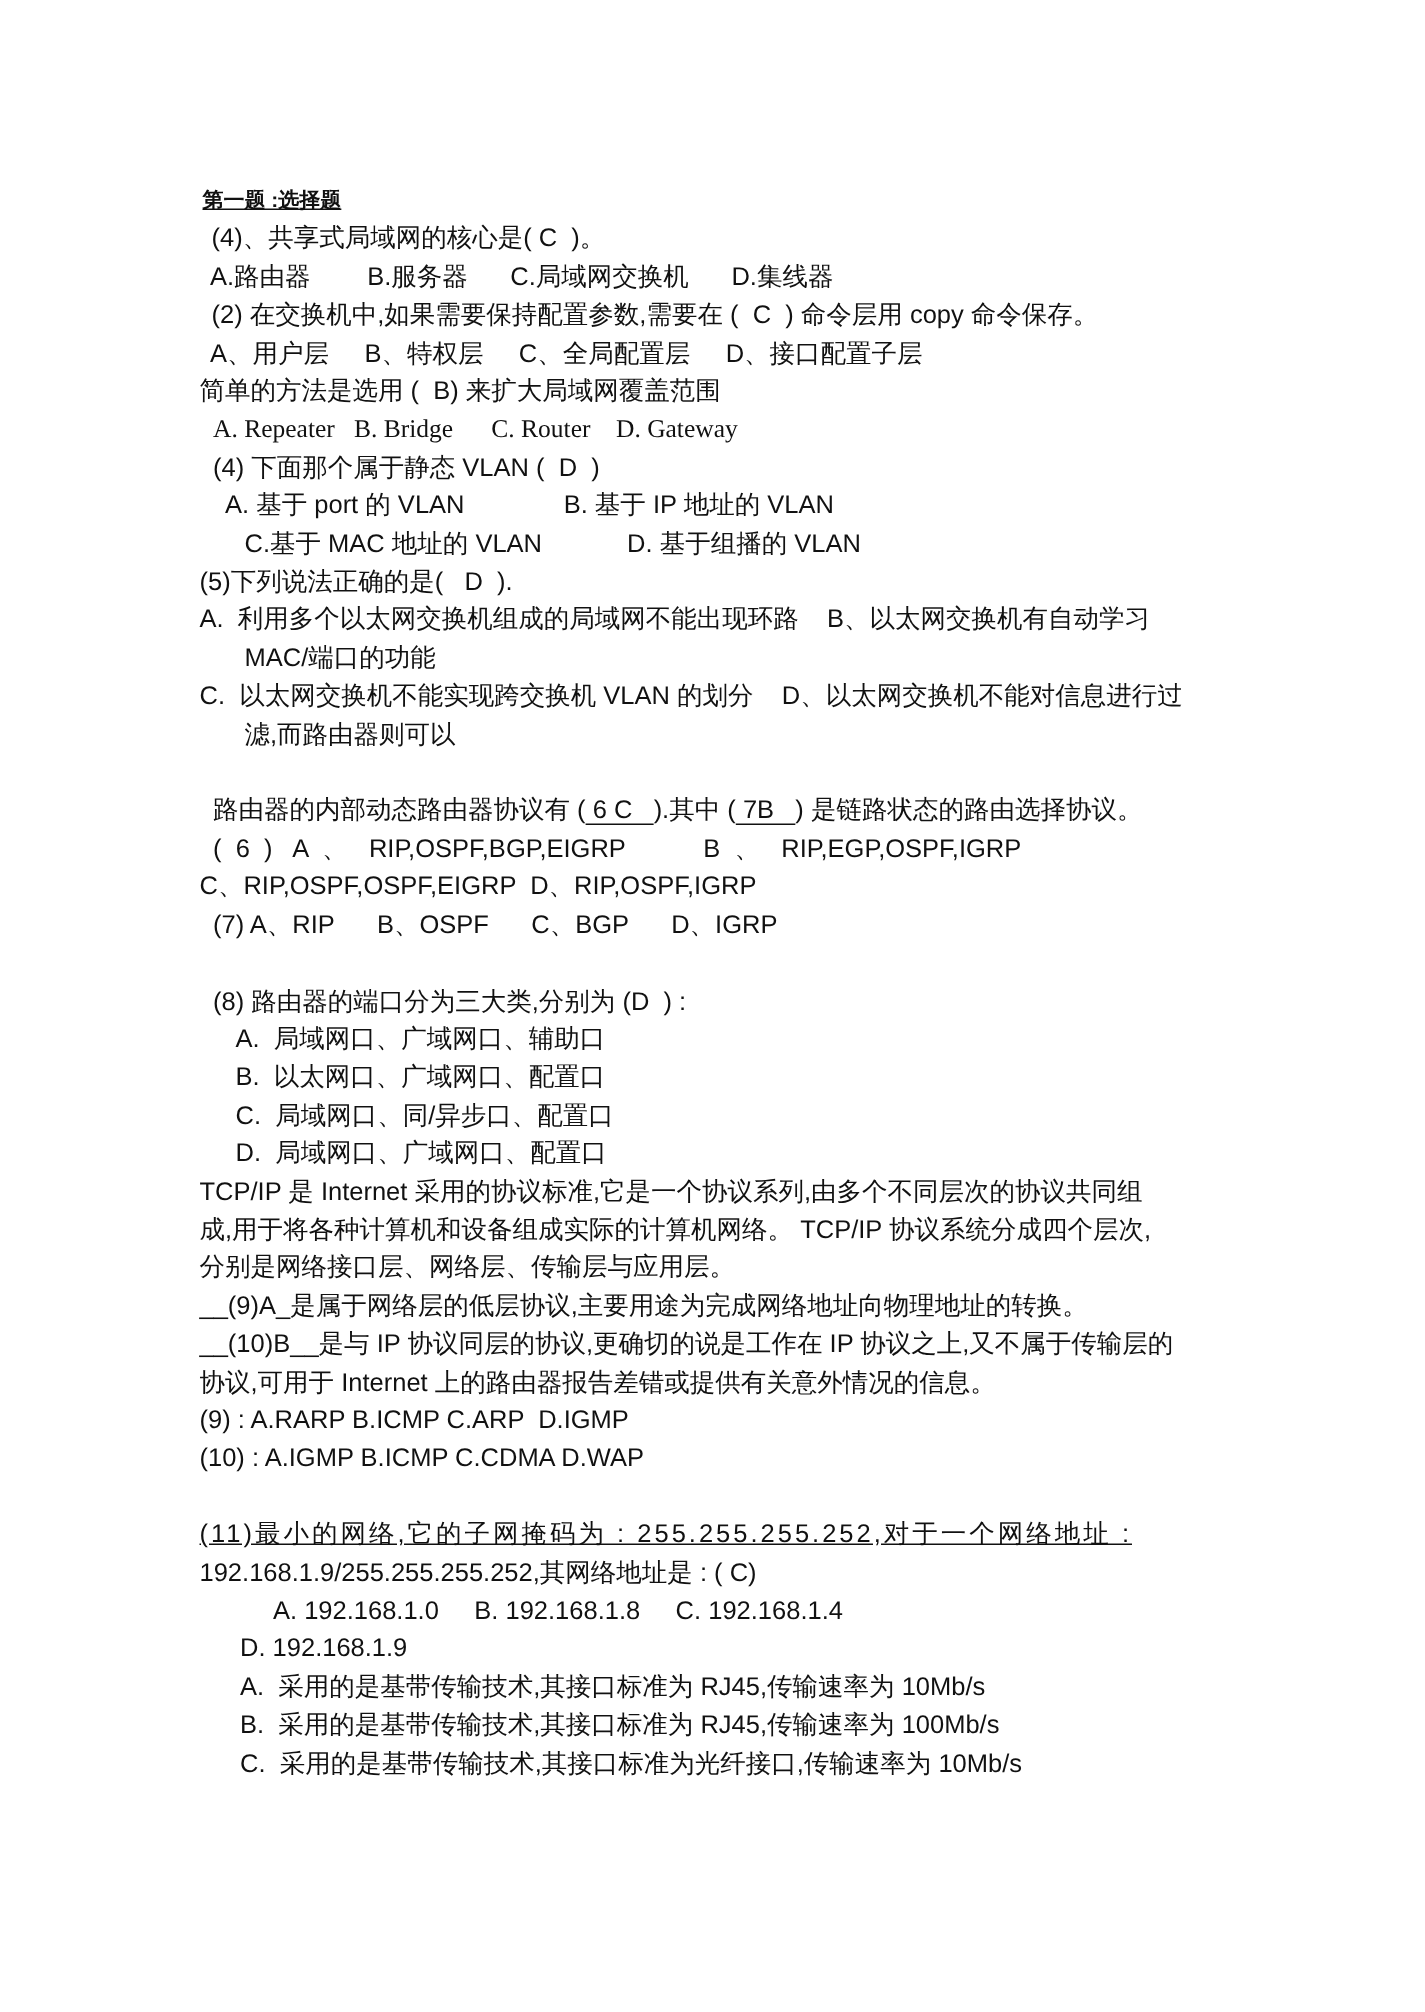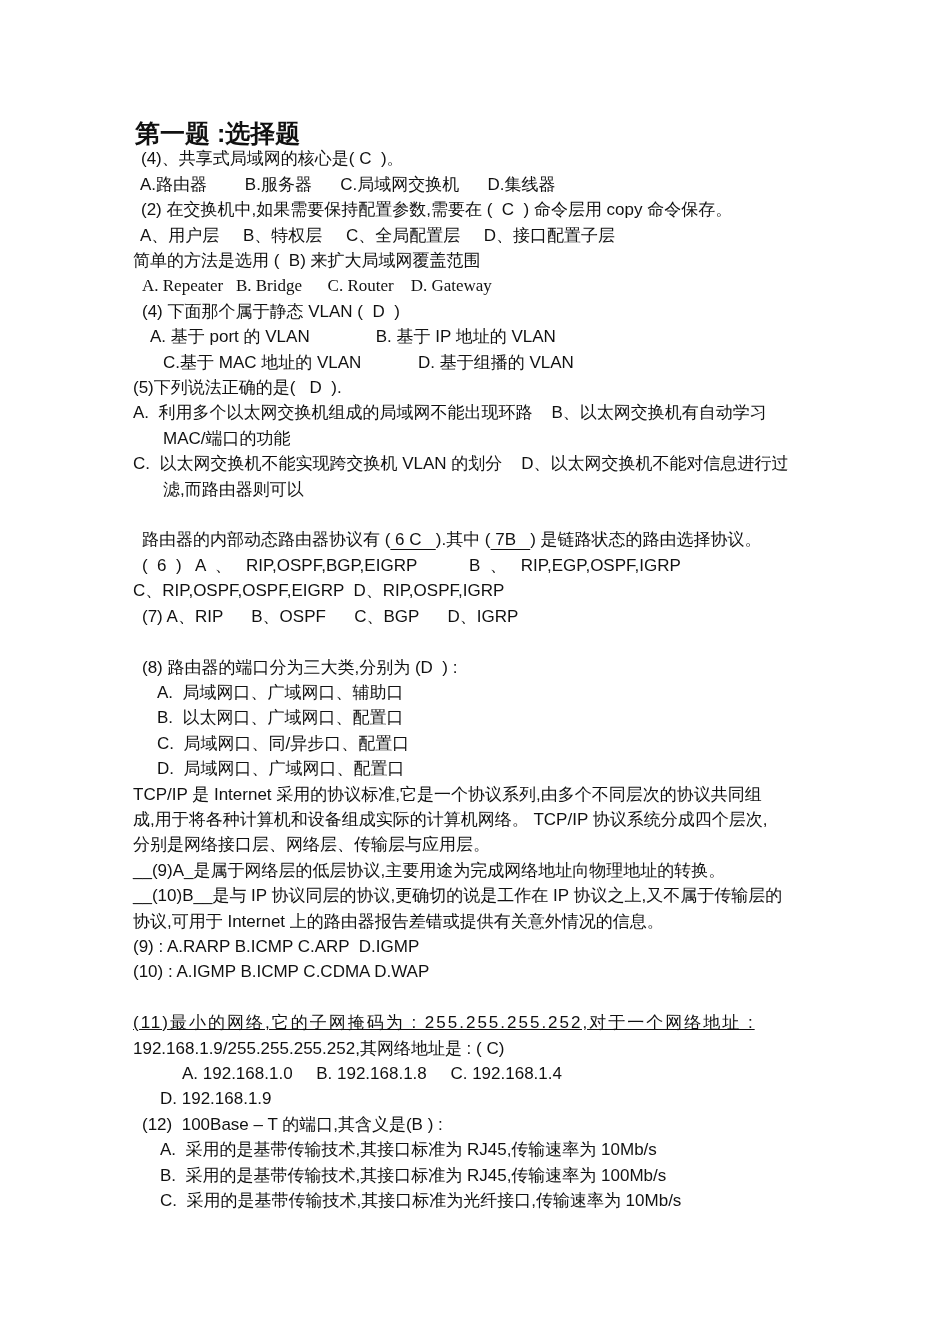--- a/index.html
+++ b/index.html
@@ -23,22 +23,23 @@
   }
   .line {
     margin: 0;
     font-size: 17px;
     line-height: 25.4px;
     white-space: pre-wrap;
     font-weight: normal;
   }
   .heading {
     font-weight: bold;
-    font-size: 25px;
+    font-size: 14px;
     padding-left: 2px;
+    text-decoration: underline;
   }
   .blank { height: 25.4px; }
   .u {
     text-decoration: underline;
     text-underline-offset: 4px;
     text-align: center;
   }
   .serif { font-family: "Liberation Serif", serif; }
   .ls { letter-spacing: 2px; text-decoration: underline; }
   
@@ -94,17 +95,16 @@
   <p class="line">协议,可用于 Internet 上的路由器报告差错或提供有关意外情况的信息。</p>
   <p class="line">(9) : A.RARP B.ICMP C.ARP  D.IGMP</p>
   <p class="line">(10) : A.IGMP B.ICMP C.CDMA D.WAP</p>
 
   <div class="blank"></div>
 
   <p class="line ls">(11)最小的网络,它的子网掩码为 : 255.255.255.252,对于一个网络地址 :</p>
   <p class="line">192.168.1.9/255.255.255.252,其网络地址是 : ( C)</p>
   <p class="line in49">A. 192.168.1.0     B. 192.168.1.8     C. 192.168.1.4</p>
   <p class="line in27">D. 192.168.1.9</p>
-  <p class="line in9">(12)  100Base – T 的端口,其含义是(B ) :</p>
   <p class="line in27">A.  采用的是基带传输技术,其接口标准为 RJ45,传输速率为 10Mb/s</p>
   <p class="line in27">B.  采用的是基带传输技术,其接口标准为 RJ45,传输速率为 100Mb/s</p>
   <p class="line in27">C.  采用的是基带传输技术,其接口标准为光纤接口,传输速率为 10Mb/s</p>
 </div>
 
 </body></html>

